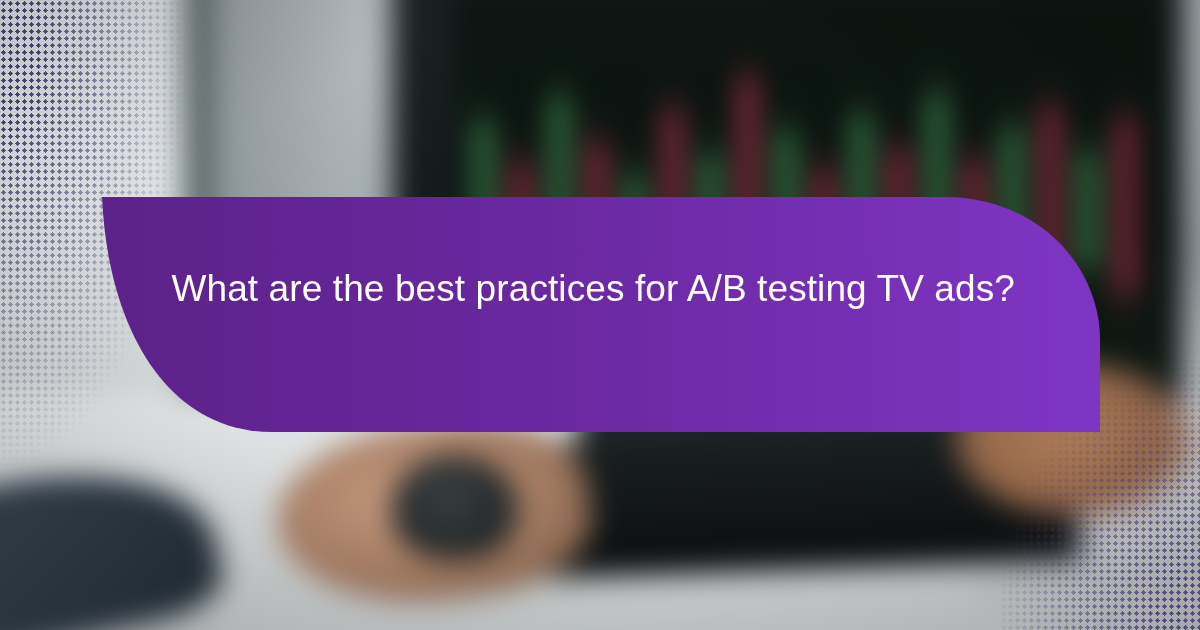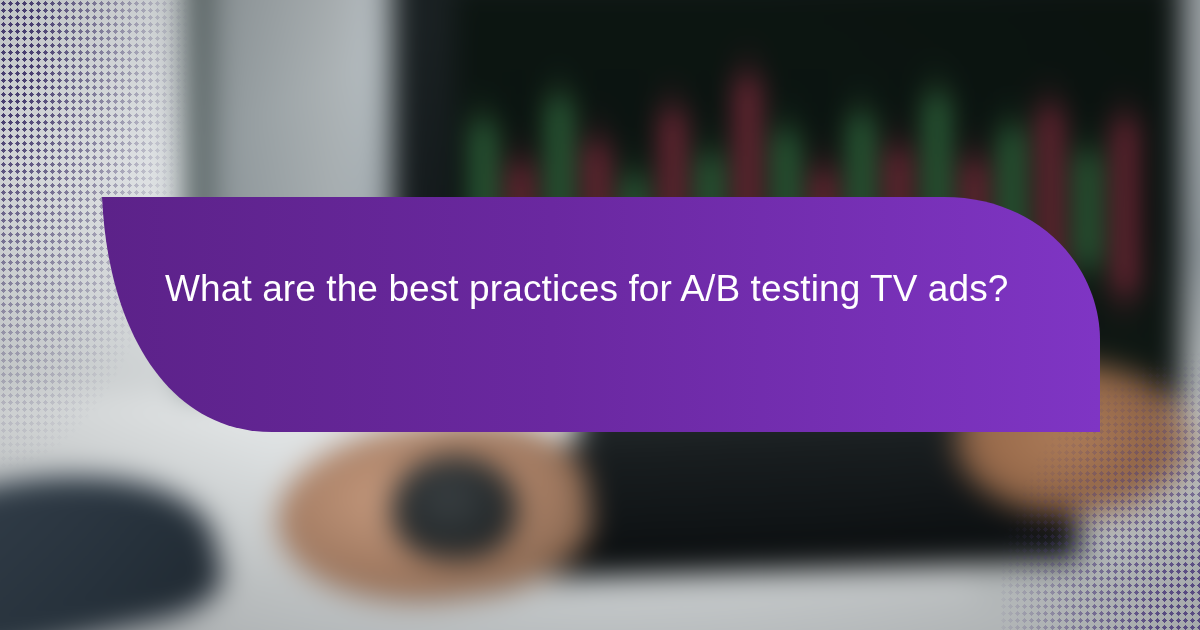--- a/index.html
+++ b/index.html
@@ -170,21 +170,21 @@
     left: 0; top: 0;
     width: 1200px; height: 630px;
   }
   .banner-svg { display: block; }
 
   .banner-text {
     position: absolute;
     left: 165px;
     top: 262px;
     width: 850px;
-    text-align: left;
+    text-align: right;
     color: #ffffff;
     font-family: "Liberation Sans", sans-serif;
     font-size: 37px;
     font-weight: 400;
     line-height: 54px;
     letter-spacing: .1px;
     text-rendering: optimizeLegibility;
   }
 </style>
 </head>

